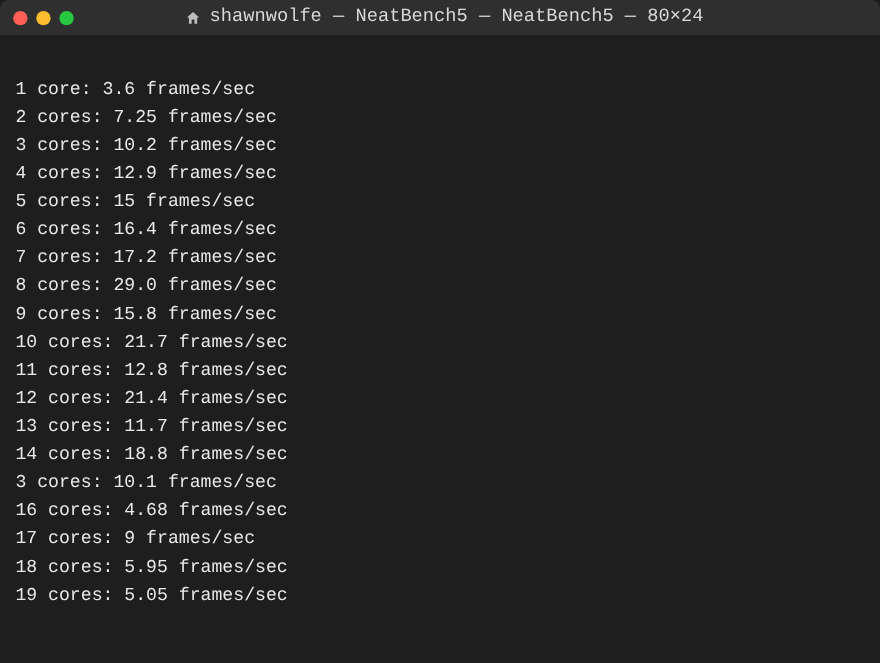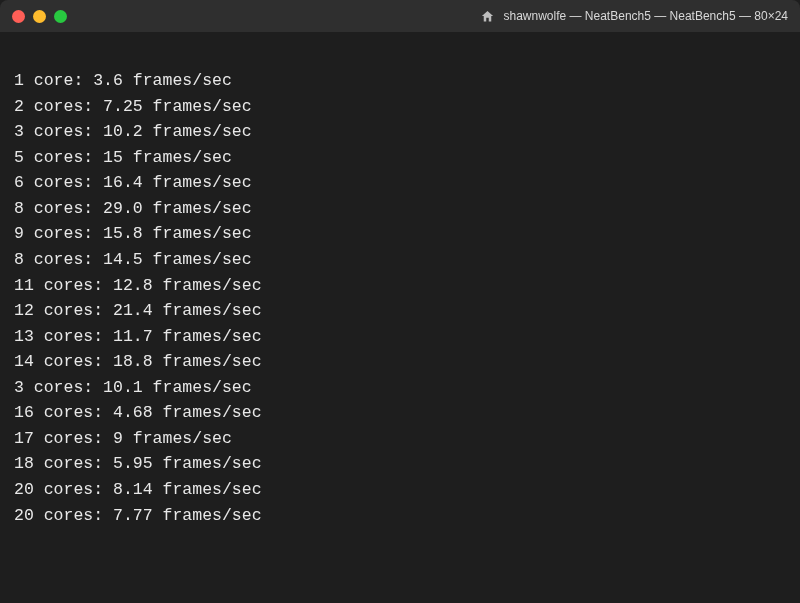--- a/index.html
+++ b/index.html
@@ -35,25 +35,25 @@
       height: 13px;
       border-radius: 50%;
     }
     .tl-close { background: #ff5f57; }
     .tl-minimize { background: #febc2e; }
     .tl-zoom { background: #28c840; }
     .title-area {
       flex: 1;
       display: flex;
       align-items: center;
-      justify-content: flex-end;
+      justify-content: center;
       gap: 8px;
       color: #cfcfcf;
-      font-family: Liberation Sans, sans-serif;
-      font-size: 12px;
+      font-family: Liberation Mono, monospace;
+      font-size: 17px;
       margin-left: -48px;
     }
     .home-icon {
       display: inline-flex;
       align-items: center;
       color: #bdbdbd;
     }
     .title-text {
       color: #d8d8d8;
       white-space: nowrap;
@@ -87,31 +87,32 @@
     </span>
     <span class="title-text">shawnwolfe — NeatBench5 — NeatBench5 — 80×24</span>
   </div>
 </div>
 
 <div class="terminal-content">
   <div id="results-container">
       <div class="row"><span>1 core: 3.6 frames/sec</span></div>
       <div class="row"><span>2 cores: 7.25 frames/sec</span></div>
       <div class="row"><span>3 cores: 10.2 frames/sec</span></div>
+      <div class="row"><span>4 cores: 12.9 frames/sec</span></div>
       <div class="row"><span>5 cores: 15 frames/sec</span></div>
       <div class="row"><span>6 cores: 16.4 frames/sec</span></div>
+      <div class="row"><span>7 cores: 17.2 frames/sec</span></div>
       <div class="row"><span>8 cores: 29.0 frames/sec</span></div>
       <div class="row"><span>9 cores: 15.8 frames/sec</span></div>
-      <div class="row"><span>8 cores: 14.5 frames/sec</span></div>
+      <div class="row"><span>10 cores: 21.7 frames/sec</span></div>
       <div class="row"><span>11 cores: 12.8 frames/sec</span></div>
       <div class="row"><span>12 cores: 21.4 frames/sec</span></div>
       <div class="row"><span>13 cores: 11.7 frames/sec</span></div>
       <div class="row"><span>14 cores: 18.8 frames/sec</span></div>
       <div class="row"><span>3 cores: 10.1 frames/sec</span></div>
       <div class="row"><span>16 cores: 4.68 frames/sec</span></div>
       <div class="row"><span>17 cores: 9 frames/sec</span></div>
       <div class="row"><span>18 cores: 5.95 frames/sec</span></div>
-      <div class="row"><span>20 cores: 8.14 frames/sec</span></div>
-      <div class="row"><span>20 cores: 7.77 frames/sec</span></div>
+      <div class="row"><span>19 cores: 5.05 frames/sec</span></div>
     </div>
   <div class="blank-row"></div>
 
 </div>
 
 </body></html>

